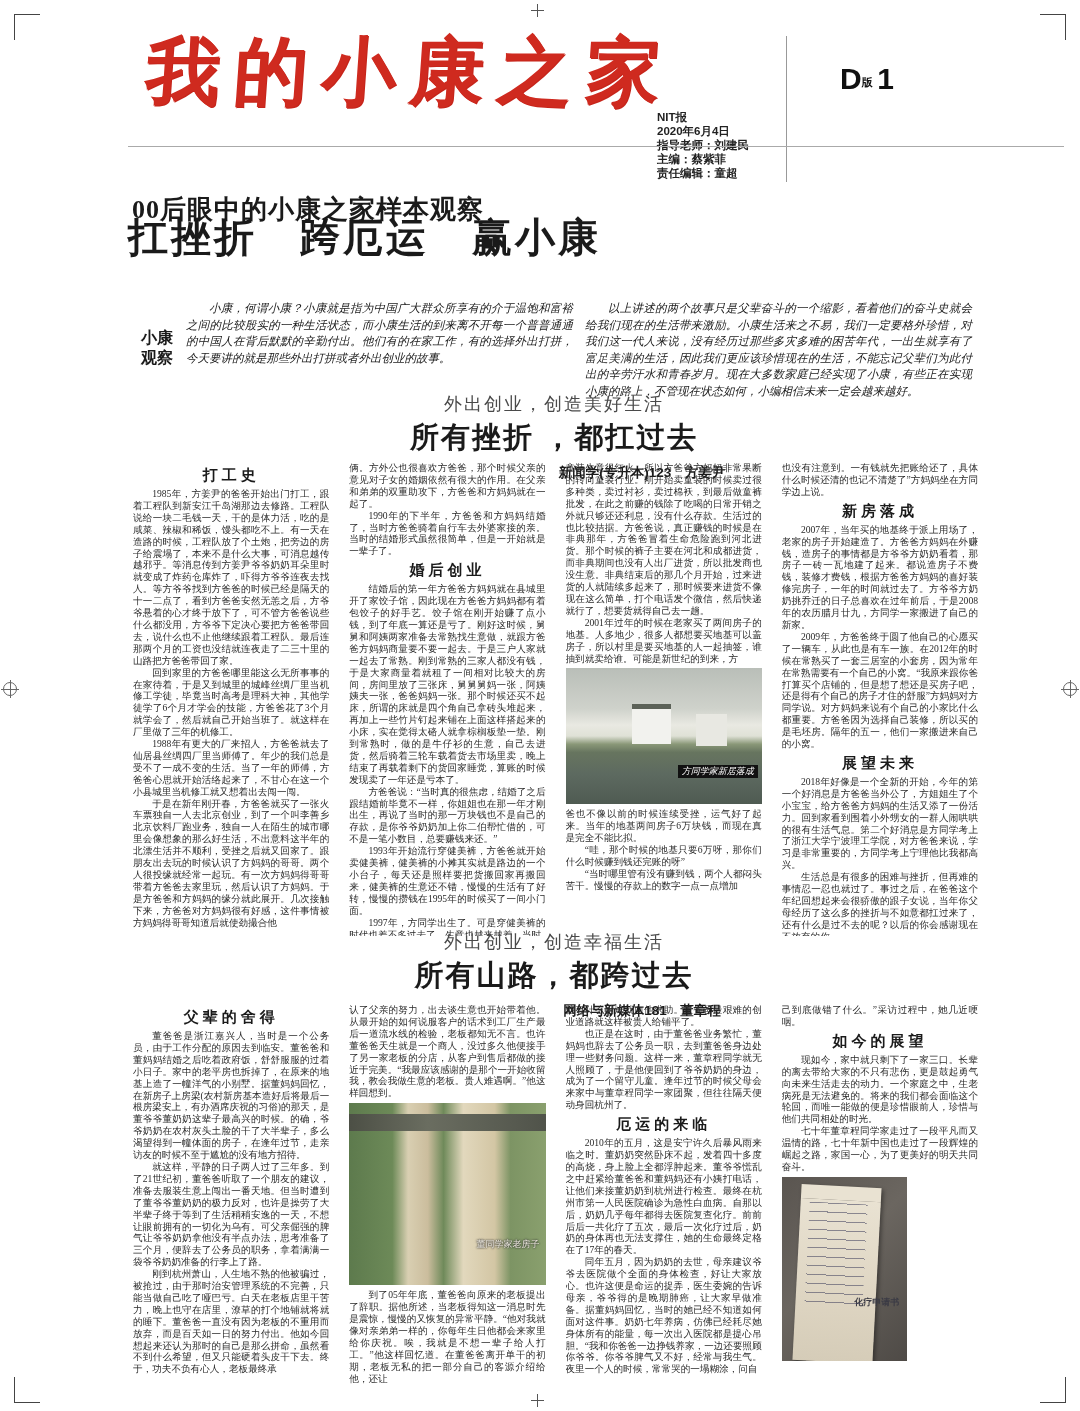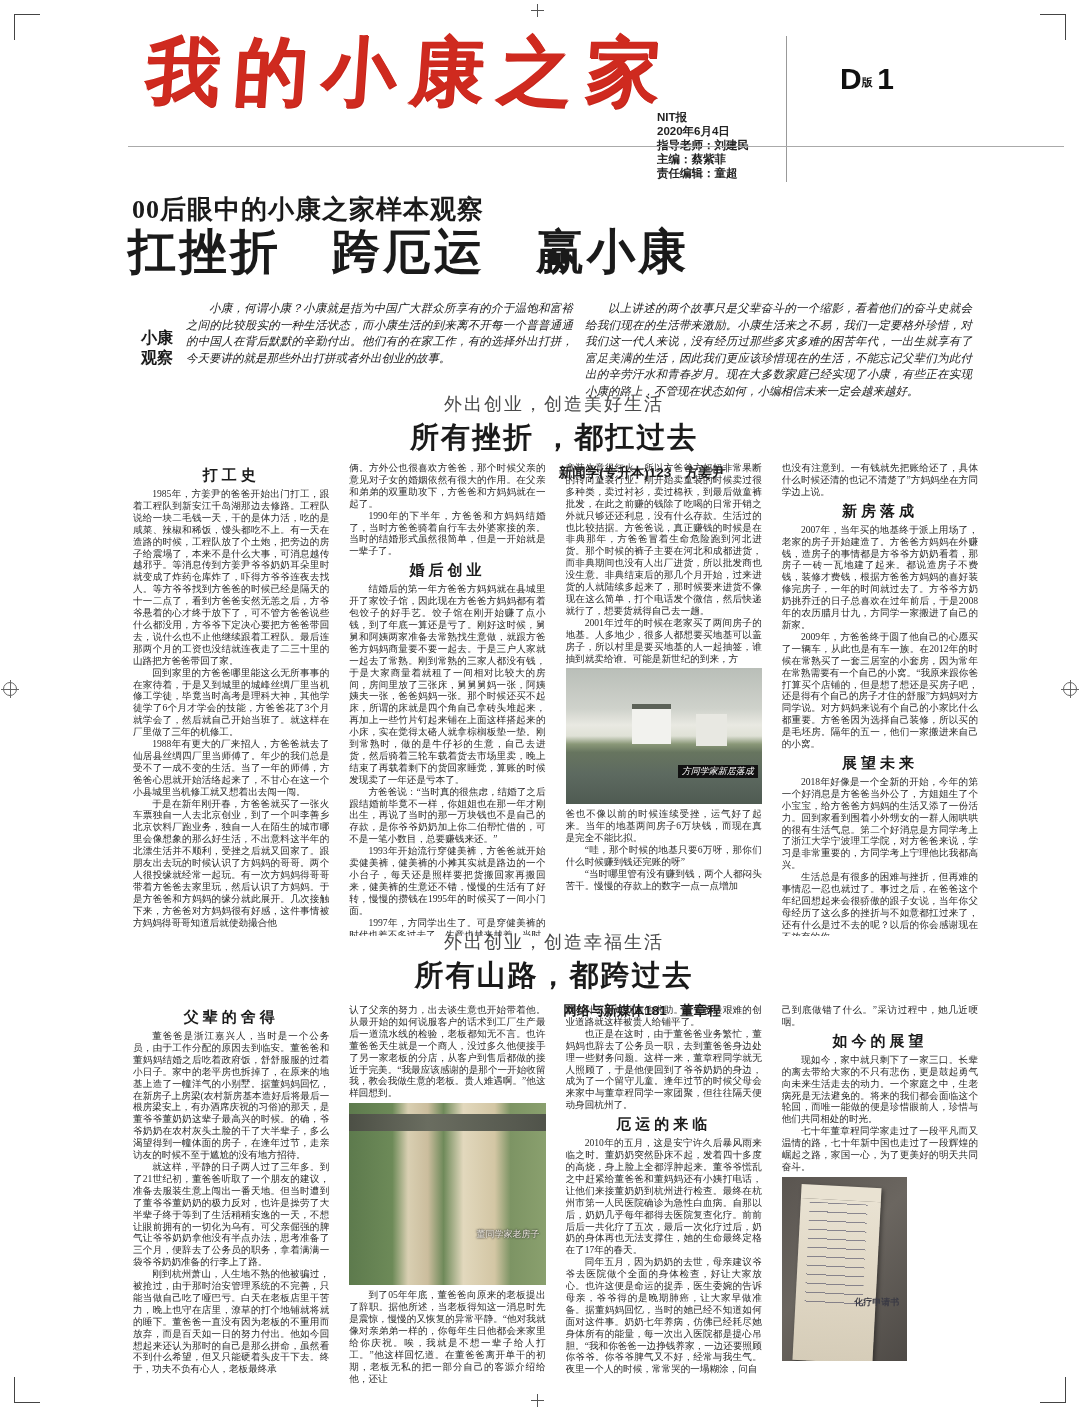--- a/index.html
+++ b/index.html
@@ -35,21 +35,21 @@
   .pub-info { position:absolute; left:657px; top:110px; font-family:"Liberation Sans","DejaVu Sans",sans-serif; }
   .pub-info div { font-size:11.5px; font-weight:bold; line-height:14px; color:#222; }
   .mast-vline { position:absolute; left:786px; top:36px; width:1px; height:146px; background:#999; }
   .edition { position:absolute; left:840px; top:62px; font-family:"Liberation Sans","DejaVu Sans",sans-serif; color:#111; }
   .edition .big { font-size:30px; font-weight:bold; }
   .edition .small { font-size:11px; font-weight:bold; position:relative; top:-3px; }
   .masthead-rule { position:absolute; left:128px; top:146px; width:936px; height:1px; background:#aaa; }
 
   
   .top-kicker { position:absolute; left:132px; top:192px; font-size:26px; font-weight:bold; letter-spacing:1px; }
-  .main-headline { position:absolute; left:128px; top:220px; width:850px; font-size:48px; font-weight:900; letter-spacing:3px; white-space:nowrap; }
+  .main-headline { position:absolute; left:128px; top:210px; width:850px; font-size:40px; font-weight:900; letter-spacing:3px; white-space:nowrap; }
 
   
   .intro { position:absolute; left:134px; top:300px; width:844px; height:98px; display:flex; }
   .intro-label { width:46px; padding-top:28px; font-weight:bold; font-size:16px; line-height:20px; text-align:center; flex:none; }
   .intro-text { flex:1; font-style:italic; font-size:11.5px; line-height:16.5px; text-align:justify; padding:0 6px; }
   .intro-text p { text-indent:2em; }
 
   
   .sec-head { position:absolute; left:133px; width:842px; text-align:center; }
   .sec-head .kicker { font-size:18px; letter-spacing:2px; color:#4a4a4a; font-family:"Liberation Sans","DejaVu Sans",sans-serif; }
@@ -77,21 +77,21 @@
     background:#f2f2ee; box-shadow:60px 6px 0 -4px #e8e8e2; border-top:5px solid #5c6258; }
   .photo.new_house .cap { right:4px; bottom:26px; background:#111; color:#fff; padding:0 4px; }
 
   
   .photo.old_house {
     background:
       linear-gradient(90deg,#5d7a4d 0%,#6d8a58 22%,#d9cfb2 30%,#cbbd9d 40%,#6f8a5a 48%,#e2d8bd 58%,#d3c6a4 74%,#7d9464 82%,#8aa06e 100%);
   }
   .photo.old_house::before { content:""; position:absolute; left:0; top:6%; width:100%; height:9%;
     background:linear-gradient(90deg,#4c4f45,#6a6d60 40%,#50534a); }
-  .photo.old_house .cap { right:6px; bottom:44px; color:#efeadf; text-shadow:0 0 2px #333,0 0 2px #333; }
+  .photo.old_house .cap { right:6px; bottom:34px; color:#efeadf; text-shadow:0 0 2px #333,0 0 2px #333; }
 
   
   .photo.letter { background:linear-gradient(135deg,#5a5550 0%,#6b6660 45%,#4e4a46 100%); }
   .photo.letter::before { content:""; position:absolute; left:12%; top:5%; width:64%; height:88%;
     background:linear-gradient(180deg,#e9e2d2,#ded5c2 60%,#d5ccb8); transform:rotate(3deg);
     box-shadow:2px 2px 4px rgba(0,0,0,.4);
     border-top:14px solid #e9e2d2;
   }
   .photo.letter::after { content:""; position:absolute; left:20%; top:14%; width:46%; height:58%;
     transform:rotate(3deg);

